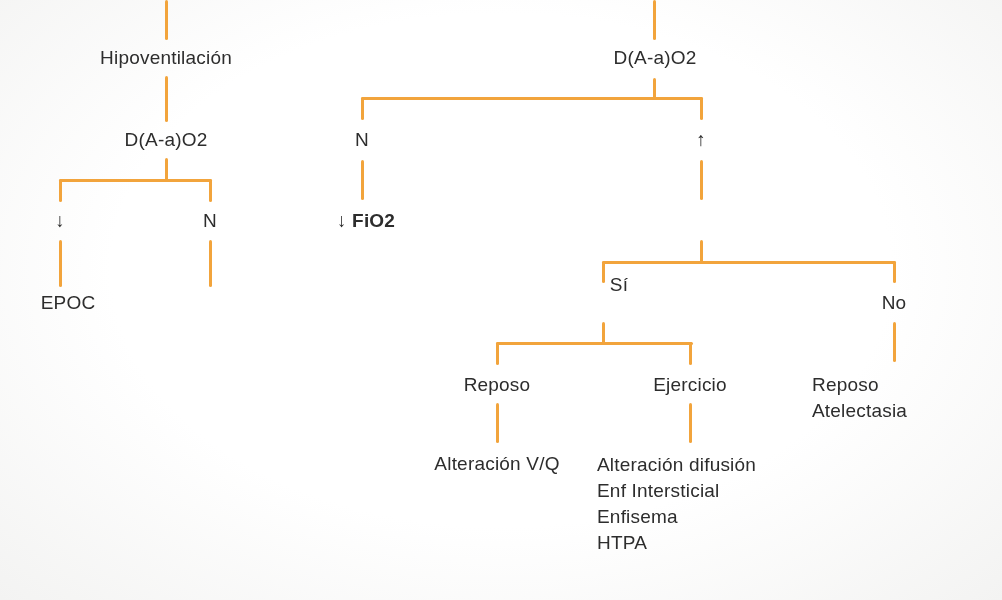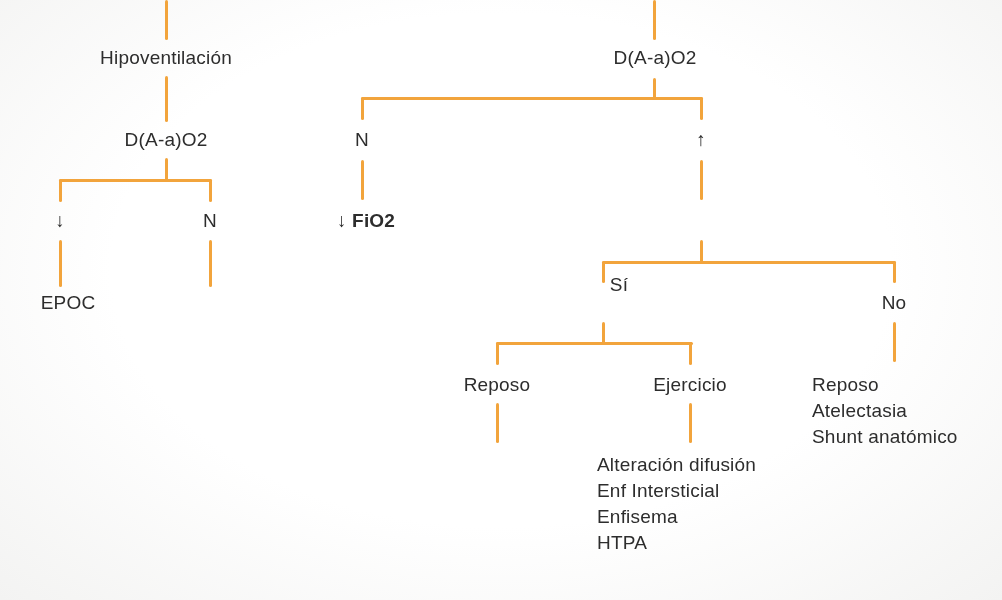--- a/index.html
+++ b/index.html
@@ -94,33 +94,33 @@
   <div class="hline" style="left:602px; top:261px; width:294px;"></div>
 
   <div class="vline" style="left:602px; top:261px; height:22px;"></div>
   <div class="lbl" style="left:603px; top:275px;margin-left:16px;">Sí</div>
   <div class="vline" style="left:602px; top:322px; height:22px;"></div>
   <div class="hline" style="left:496px; top:342px; width:197px;"></div>
 
   <div class="vline" style="left:496px; top:342px; height:23px;"></div>
   <div class="lbl" style="left:497px; top:375px;">Reposo</div>
   <div class="vline" style="left:496px; top:403px; height:40px;"></div>
+  <div class="lbl" style="left:497px; top:454px;">Alteración V/Q</div>
 
   <div class="vline" style="left:689px; top:342px; height:23px;"></div>
   <div class="lbl" style="left:690px; top:375px;">Ejercicio</div>
   <div class="vline" style="left:689px; top:403px; height:40px;"></div>
   <div class="list" style="left:597px; top:452px;">
     <div>Alteración difusión</div>
     <div>Enf Intersticial</div>
     <div>Enfisema</div>
     <div>HTPA</div>
   </div>
 
   <div class="vline" style="left:893px; top:261px; height:22px;"></div>
   <div class="lbl" style="left:894px; top:293px;text-align:center;">No</div>
   <div class="vline" style="left:893px; top:322px; height:40px;"></div>
   <div class="list" style="left:812px; top:372px;">
     <div>Reposo</div>
     <div>Atelectasia</div>
-    <div>Shunt anatómico</div>
   </div>
 
 </div>
 
 </body></html>

